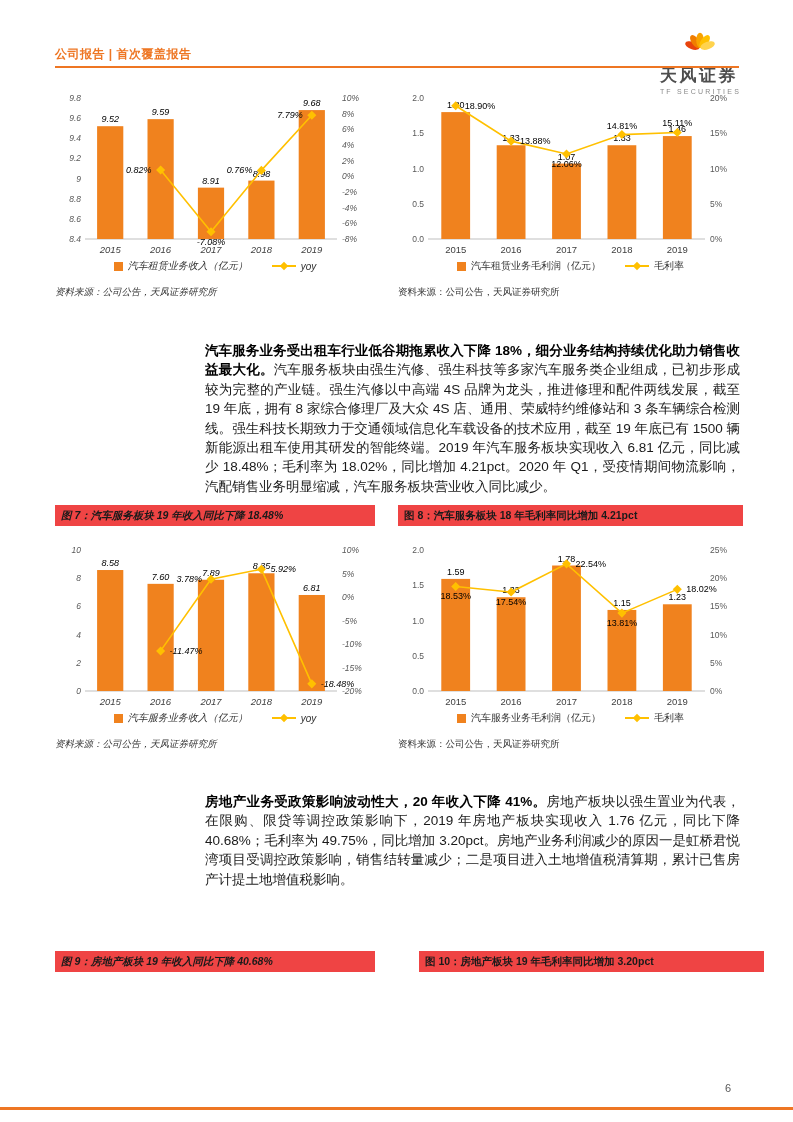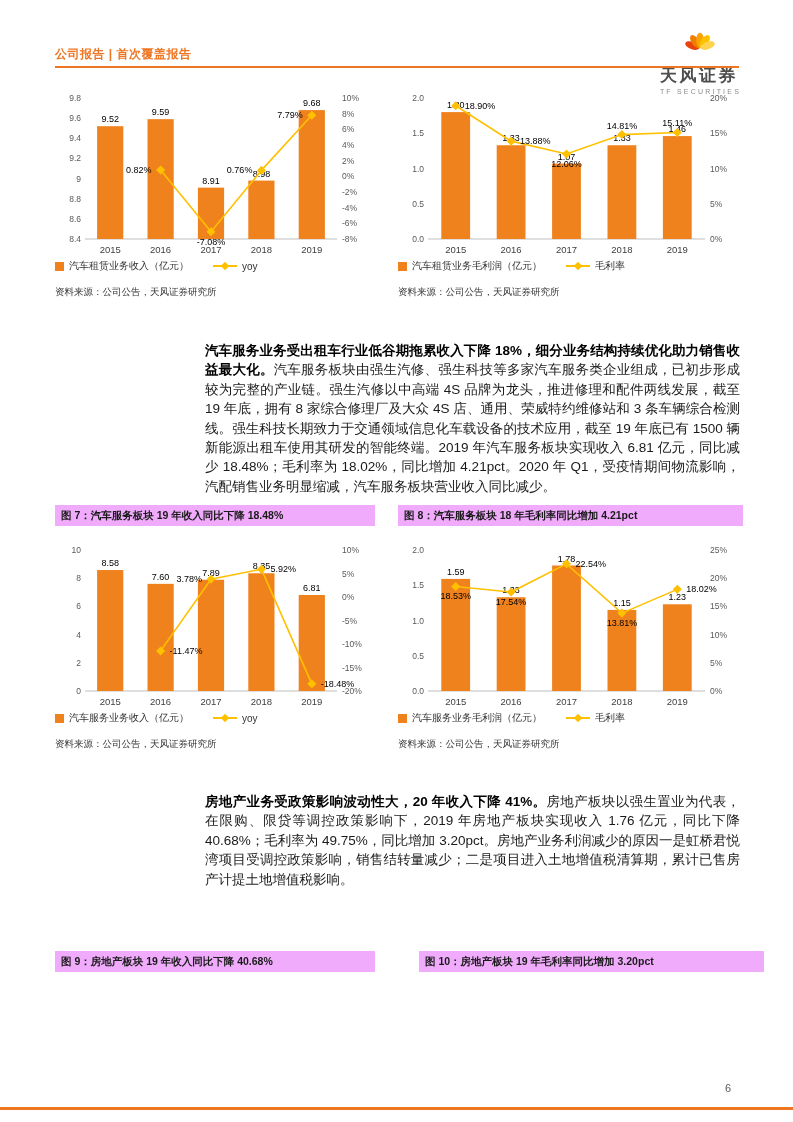--- a/index.html
+++ b/index.html
@@ -12,32 +12,32 @@
     color:var(--accent,#EE7623);letter-spacing:.5px;}
   .brand{position:absolute;top:24px;right:52px;display:flex;align-items:center;gap:7px;flex-direction:column;}
   .brand-name{font-size:17px;font-weight:bold;color:#4d4d4d;letter-spacing:2.5px;line-height:1.1;}
   .brand-sub{font-size:7px;color:#8a8a8a;letter-spacing:2.2px;margin-top:2px;}
   .header-rule{position:absolute;top:66px;left:55px;width:684px;height:2px;background:var(--accent,#EE7623);}
 
   .row{position:absolute;left:55px;display:flex;gap:23px;}
   .row1{top:82px;}
   .row2{top:505px;}
   .row3{top:951px;gap:44px;}
-  .col-a{width:320px;}
+  .col-a{width:320px;font-style:italic;}
   .col-b{width:345px;}
 
-  .fig-title{background:#f0abfc;font-size:10.5px;font-weight:bold;color:#1a1a1a;
+  .fig-title{background:#ef4444;font-size:10.5px;font-weight:bold;color:#1a1a1a;
     padding:4px 6px;line-height:1.25;}
   .figure .fig-title{margin-bottom:8px;}
   svg.chart{display:block;}
   .tick{font-size:8.5px;fill:#595959;}
   .cat{font-size:9.5px;fill:#404040;}
   .dlabel{font-size:9px;fill:#000;}
 
-  .legend{display:flex;align-items:center;gap:24px;margin-top:2px;
+  .legend{display:flex;justify-content:center;align-items:center;gap:24px;margin-top:2px;
     font-size:10px;color:#333;}
   .legend-item{display:flex;align-items:center;gap:5px;}
   .swatch-bar{width:9px;height:9px;background:var(--bar,#F0821E);display:inline-block;flex:none;}
   .swatch-line{position:relative;width:24px;height:2px;background:var(--line,#FFC000);display:inline-block;flex:none;}
   .swatch-diamond{position:absolute;left:9px;top:-2.5px;width:6px;height:6px;background:var(--line,#FFC000);transform:rotate(45deg);}
   .source{margin-top:13px;font-size:9.5px;color:#333;}
 
   .para{position:absolute;left:205px;width:535px;font-size:13.5px;line-height:19.4px;
     color:#1a1a1a;text-align:justify;}
   .para strong{font-weight:bold;color:#000;}

